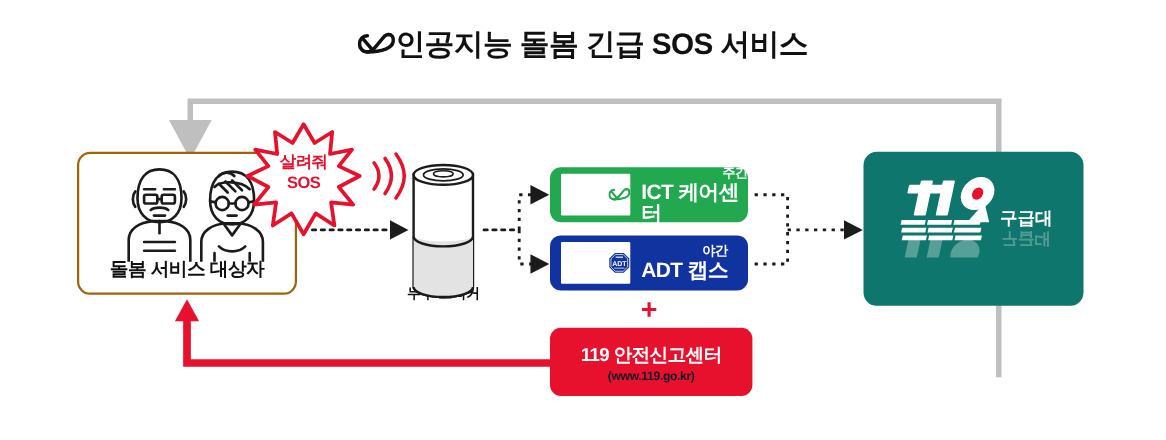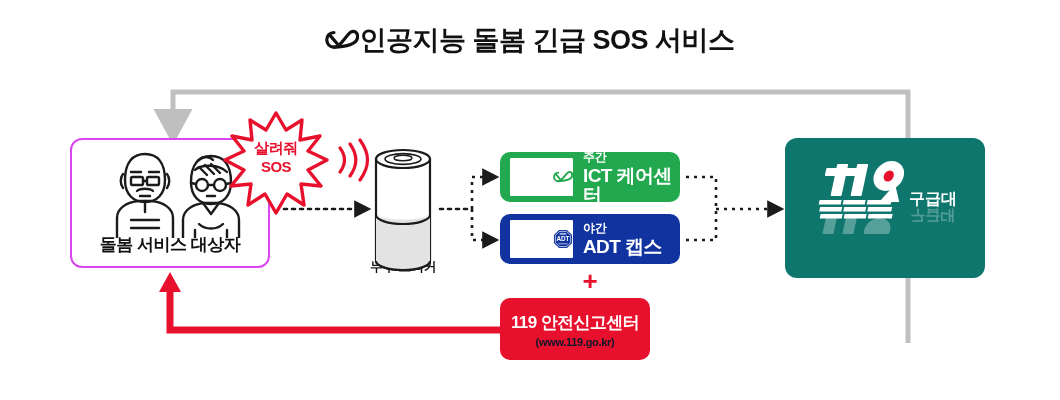--- a/index.html
+++ b/index.html
@@ -41,21 +41,21 @@
 
   
   .node { position: absolute; box-sizing: border-box; }
 
   
   #beneficiary-box {
     left: 70px;
     top: 138px;
     width: 200px;
     height: 130px;
-    border: 2px solid #d946ef;
+    border: 2px solid #a16207;
     border-radius: 12px;
     background: #ffffff;
     z-index: 6;
   }
   #beneficiary-people {
     position: absolute;
     left: 50%;
     top: 6px;
     transform: translateX(-50%);
   }
@@ -126,21 +126,21 @@
   .chip-badge {
     width: 20px; height: 38px;
     background: #ffffff;
     border-radius: 1px;
     flex: 0 0 auto;
     display: flex;
     align-items: center;
     justify-content: center;
     padding-left: 43px;
   }
-  .chip-textwrap { display: flex; flex-direction: column; justify-content: center; line-height: 1; }
+  .chip-textwrap { display: flex; flex-direction: column; justify-content: center; line-height: 1; align-items: flex-end; }
   .chip-sub {
     color: #ffffff;
     font-size: 12px;
     font-weight: bold;
     letter-spacing: -0.3px;
     margin-bottom: 3px;
   }
   .chip-title {
     color: #ffffff;
     font-size: 19px;
@@ -153,21 +153,21 @@
     left: 500px; top: 268px; width: 180px; height: 26px;
     text-align: center;
     color: #E8112D;
     font-size: 26px;
     font-weight: bold;
     line-height: 26px;
   }
 
   
   #safety-box {
-    left: 500px; top: 298px; width: 150px; height: 62px;
+    left: 500px; top: 298px; width: 184px; height: 62px;
     background: #E8112D;
     border-radius: 10px;
     display: flex;
     flex-direction: column;
     align-items: center;
     justify-content: center;
     z-index: 6;
   }
   #safety-title {
     color: #ffffff;

